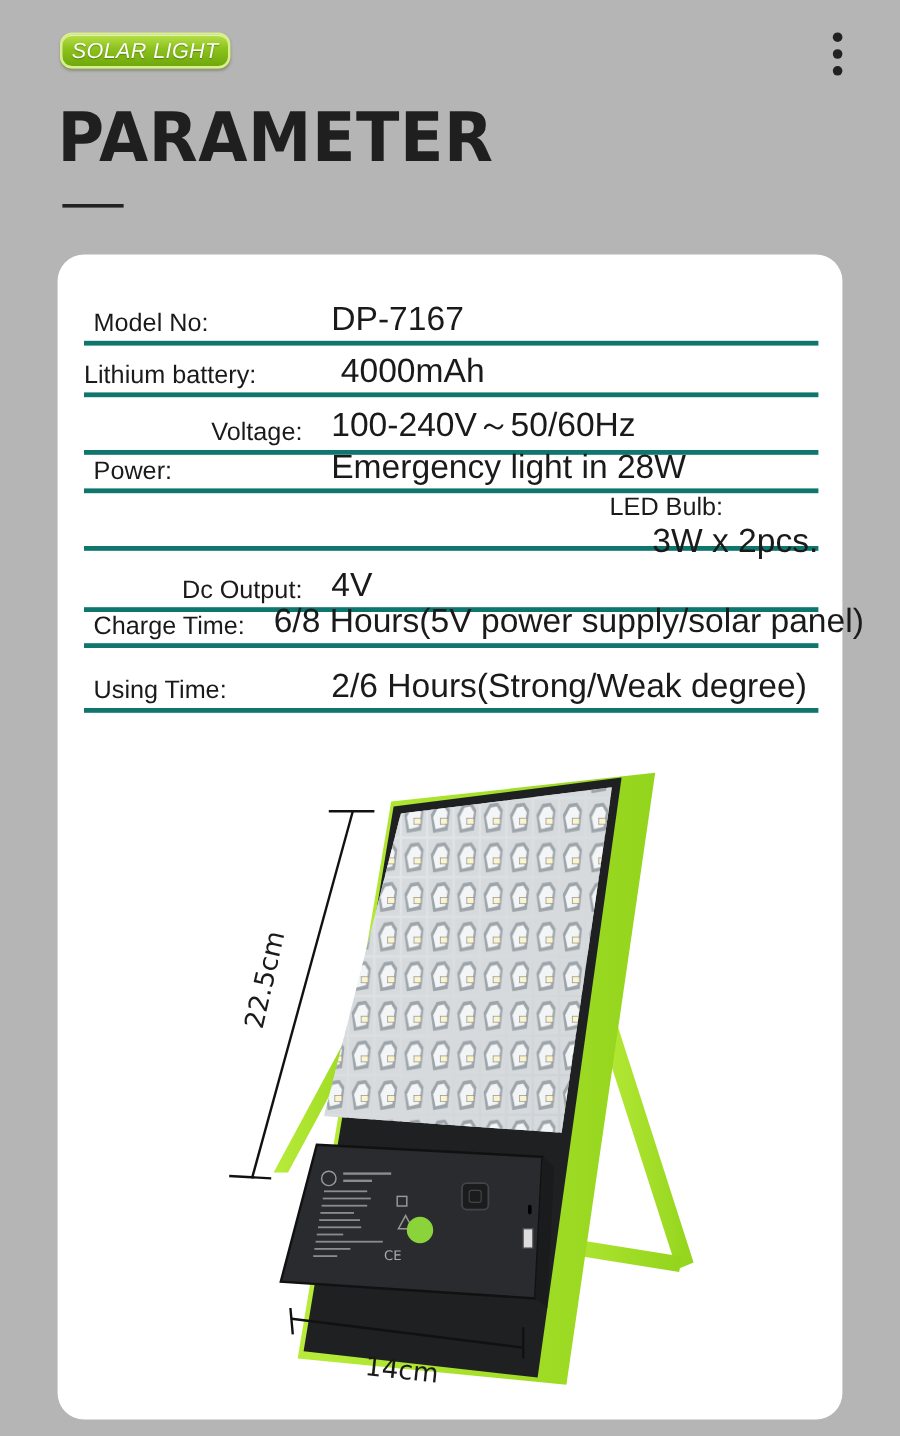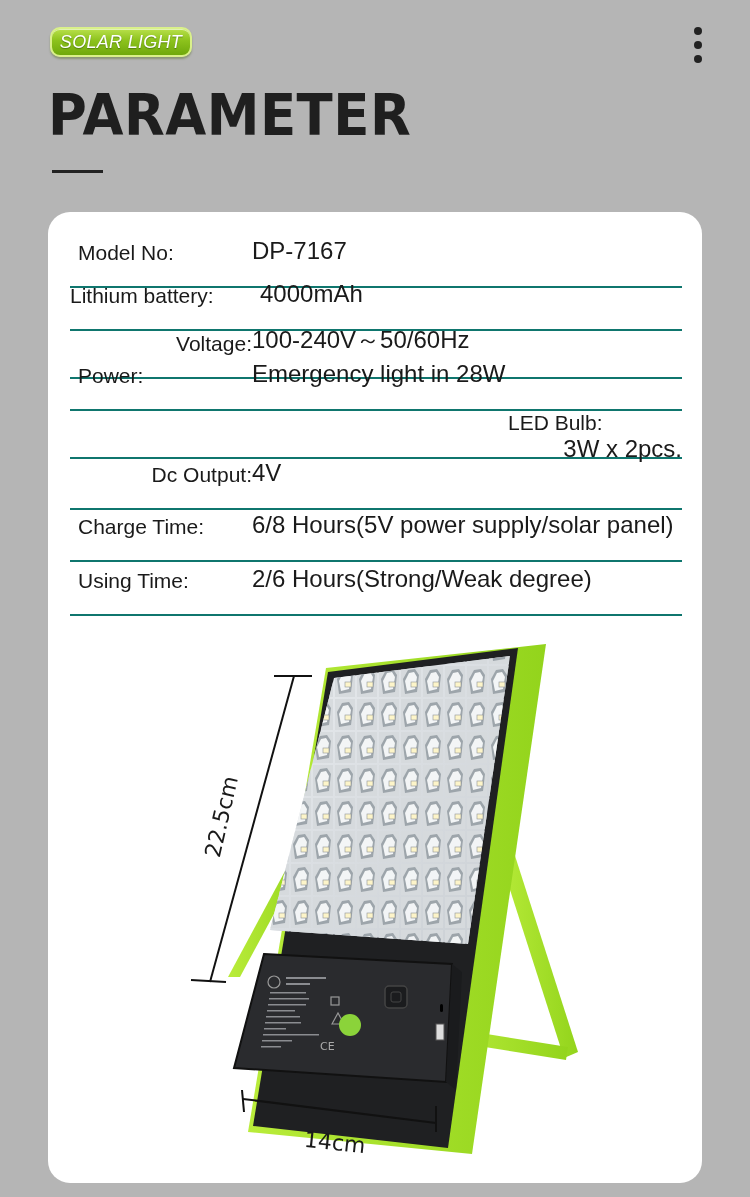--- a/index.html
+++ b/index.html
@@ -36,32 +36,32 @@
     }
     .title-bar {
       position: absolute; left: 52px; top: 170px; width: 51px; height: 3px; background: #222;
     }
     .card {
       position: absolute; left: 48px; top: 212px; width: 654px; height: 971px;
       background: #ffffff; border-radius: 22px;
     }
     .specs { position: absolute; left: 22px; top: 34px; width: 612px; }
     .row {
-      position: relative; height: 45px; border-bottom: 2px solid #0f766e;
-      display: flex; align-items: flex-end; padding-bottom: 21px;
+      position: relative; height: 45px; border-bottom: 4px solid #0f766e;
+      display: flex; align-items: flex-end; padding-bottom: 2px;
     }
     .row .k { width: 182px; padding-left: 8px; font-size: 21px; color: #1a1a1a; white-space: nowrap; }
-    .row .v { font-size: 24px; color: #1a1a1a; white-space: nowrap; }
+    .row .v { font-size: 28px; color: #1a1a1a; white-space: nowrap; margin-left: 24px; }
     .row:nth-child(1) { height: 42px; }
     .row:nth-child(2) { height: 43px; }
     .row:nth-child(3) { height: 48px; text-align: right; }
     .row:nth-child(4) { height: 32px; }
     .row:nth-child(5) { height: 48px; flex-direction: column; }
     .row:nth-child(6) { height: 51px; text-align: right; }
-    .row:nth-child(7) { height: 52px; }
+    .row:nth-child(7) { height: 30px; }
     .row:nth-child(8) { height: 54px; }
     .product { position: absolute; left: 0; top: 420px; width: 654px; height: 550px; }
     .dim-label {
       position: absolute; font-size: 22px; color: #1a1a1a; white-space: nowrap;
       font-family: "DejaVu Sans", sans-serif;
     }
     .dim-h { left: 152px; top: 222px; transform: rotate(-77deg); transform-origin: left top; }
     .dim-w { left: 256px; top: 498px; transform: rotate(6deg); }
   </style>
 </head>

